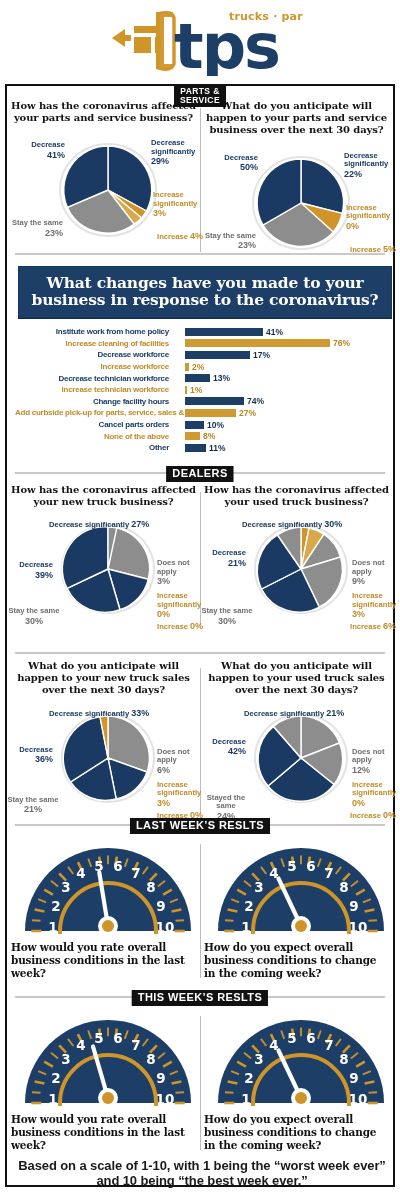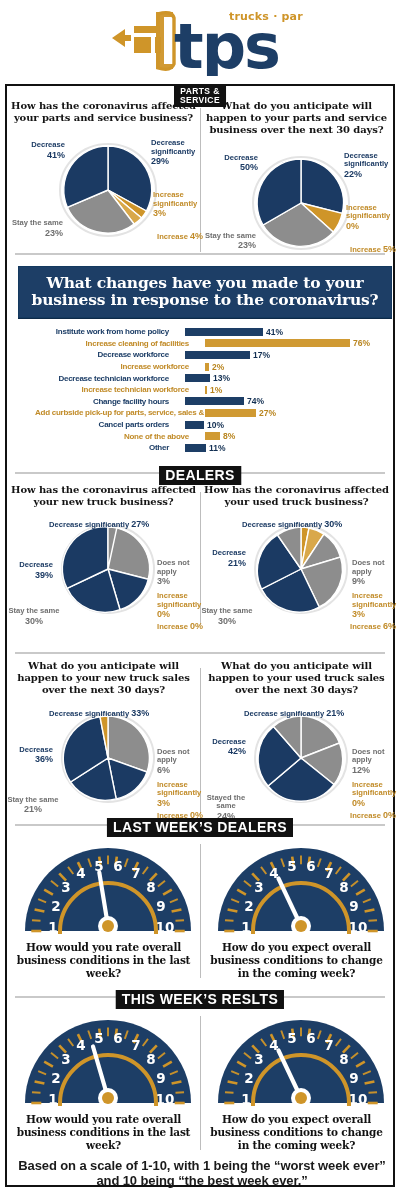--- a/index.html
+++ b/index.html
@@ -22,21 +22,21 @@
     position:absolute; left:5px; top:84px; width:390px; height:1103px;
     border:2px solid #111; background:#fff;
   }
 
   
   .badge-row { position:relative; height:0; }
   .badge {
     position:absolute; left:50%; transform:translateX(-50%);
     background:#111; color:#fff; font-weight:bold;
     letter-spacing:.4px; text-align:center; line-height:1.02;
-    padding:1px 5px 2px; font-size:14px; z-index:5;
+    padding:1px 5px 2px; font-size:11px; z-index:5;
     border:1px solid #111;
   }
   .badge.two { font-size:8.5px; padding:1px 5px 2px; }
 
   
   .panel { position:absolute; left:0; width:386px; }
   .hr { position:absolute; left:8px; width:370px; height:2px; background:#c9c9c9; }
 
   .two-col { display:flex; width:386px; }
   .col { width:193px; padding:0 4px; position:relative; }
@@ -71,34 +71,34 @@
 
   
   .bars { position:absolute; left:8px; width:372px; }
   .bar-row { display:flex; align-items:center; height:11.6px; }
   .bar-label {
     width:170px; text-align:right; padding-right:16px;
     font-size:8px; font-weight:bold; white-space:nowrap;
     font-family:"Liberation Sans", sans-serif; letter-spacing:-.25px;
   }
   .bar-label.navy { color:#1c3d66; }
-  .bar-label.gold { color:#c18b28;margin-left:20px; }
+  .bar-label.gold { color:#c18b28; }
   .bar-track { flex:1; display:flex; align-items:center; height:100%; }
   .bar { height:8px; }
   .bar.navy { background:#1d3e66; }
   .bar.gold { background:#d09a33; }
   .bar-val { font-size:8.5px; font-weight:bold; margin-left:3px; white-space:nowrap; }
   .bar-val.navy { color:#122f52; }
   .bar-val.gold { color:#b9851f; }
 
   
   .gauge-box { position:relative; width:193px; }
   .gauge-svg { display:block; margin:0 auto; }
   .gauge-cap {
-    text-align:center; font-family:"DejaVu Serif", serif; font-weight:bold;
+    font-family:"DejaVu Serif", serif; font-weight:bold;
     font-size:10.5px; line-height:1.25; color:#121212; letter-spacing:-.2px;
   }
 
   
   .foot {
     position:absolute; left:0; width:390px; text-align:center;
     font-size:13px; font-weight:bold; color:#1a1a1a; letter-spacing:-.1px;
   }
 </style>
 </head>
@@ -447,21 +447,21 @@
           <div class="lbl gray c" style="left:-6px; top:86px; width:56px">
             <span>Stayed the same</span><br><span class="pct">24%</span>
           </div>
         </div>
       </div>
     </div>
 
     <div class="hr" style="top:738px"></div>
 
     <div class="badge-row">
-      <div class="badge" style="top:732px">LAST WEEK’S DEALERS</div>
+      <div class="badge" style="top:732px">LAST WEEK’S RESLTS</div>
     </div>
 
     <div class="panel two-col" style="top:748px">
       <div class="vdiv" style="top:10px; bottom:2px"></div>
 
       <div class="col">
         <div class="gauge-box">
           <svg class="gauge-svg" width="182" height="104" viewBox="0 0 182 104">
             <path d="M4 100 A87 87 0 0 1 178 100 Z" fill="#ffffff"></path>
             <path d="M8 97 A83 83 0 0 1 174 97 Z" fill="#1d3e66"></path>

